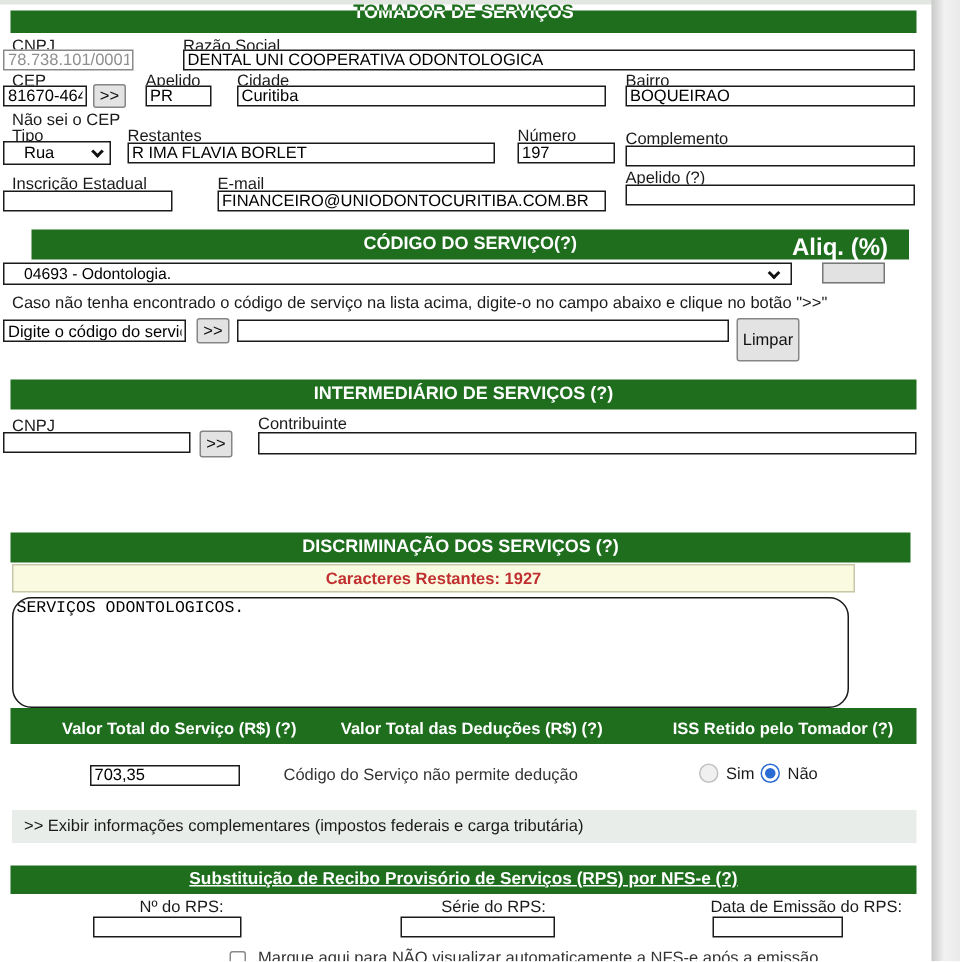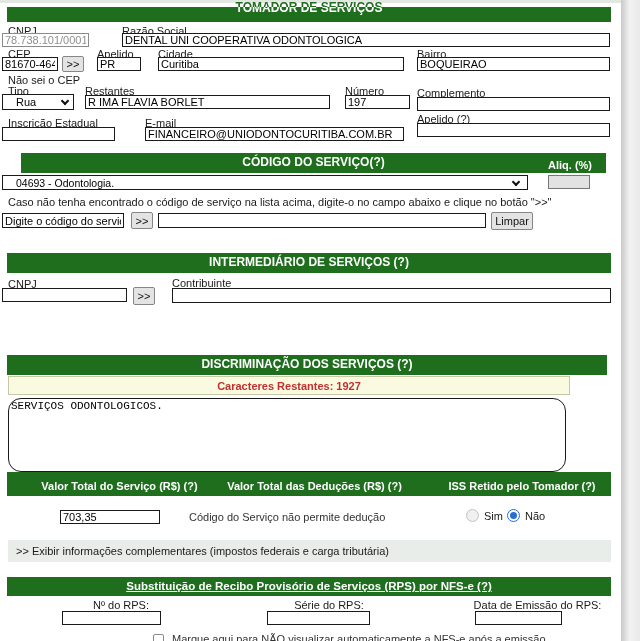--- a/index.html
+++ b/index.html
@@ -103,32 +103,32 @@
 
   <div class="abs lbl" style="left:417px;top:113px;">Apelido (?)</div>
   <input class="inp" style="left: 417px; top: 123px; width: 193px;" value="">
   <div class="abs lbl" style="left:8px;top:117px;">Inscrição Estadual</div>
   <input class="inp" style="left: 2px; top: 127px; width: 113px;" value="">
   <div class="abs lbl" style="left:145px;top:117px;">E-mail</div>
   <input class="inp" style="left: 145px; top: 127px; width: 259px;" value="FINANCEIRO@UNIODONTOCURITIBA.COM.BR">
 
   <div class="gbar" style="left:21px;top:153px;width:585px;">
     <span>CÓDIGO DO SERVIÇO(?)</span>
-    <span class="whitehead" style="right:14px;top:3px;font-size:11px;">Aliq. (%)</span>
+    <span class="whitehead" style="right:14px;top:3px;font-size:16px;">Aliq. (%)</span>
   </div>
   <div class="selbox" style="left:2px;top:175px;width:526px;height:15px;">
     <span>04693 - Odontologia.</span>
     <span class="chev" style="right:8px;"></span>
   </div>
   <input class="inp gray" style="left: 548px; top: 175px; width: 42px;" value="">
   <div class="abs lbl" style="left:8px;top:196px;">Caso não tenha encontrado o código de serviço na lista acima, digite-o no campo abaixo e clique no botão "&gt;&gt;"</div>
   <input class="inp" style="left: 2px; top: 213px; width: 122px; height: 15px;" value="Digite o código do serviço">
   <div class="btn" style="left:131px;top:212px;width:22px;height:17px;">&gt;&gt;</div>
   <input class="inp" style="left: 158px; top: 213px; width: 328px; height: 15px;" value="">
-  <div class="btn" style="left:491px;top:212px;width:42px;height:18px;">Limpar</div>
+  <div class="btn" style="left:491px;top:212px;width:42px;height:29px;">Limpar</div>
 
   <div class="gbar" style="left:7px;top:253px;width:604px;">
     <span>INTERMEDIÁRIO DE SERVIÇOS (?)</span>
   </div>
   <div class="abs lbl" style="left:8px;top:278px;">CNPJ</div>
   <input class="inp" style="left: 2px; top: 288px; width: 125px;" value="">
   <div class="btn" style="left:133px;top:287px;width:22px;height:18px;">&gt;&gt;</div>
   <div class="abs lbl" style="left:172px;top:277px;">Contribuinte</div>
   <input class="inp" style="left: 172px; top: 288px; width: 439px; height: 15px;" value="">
 

